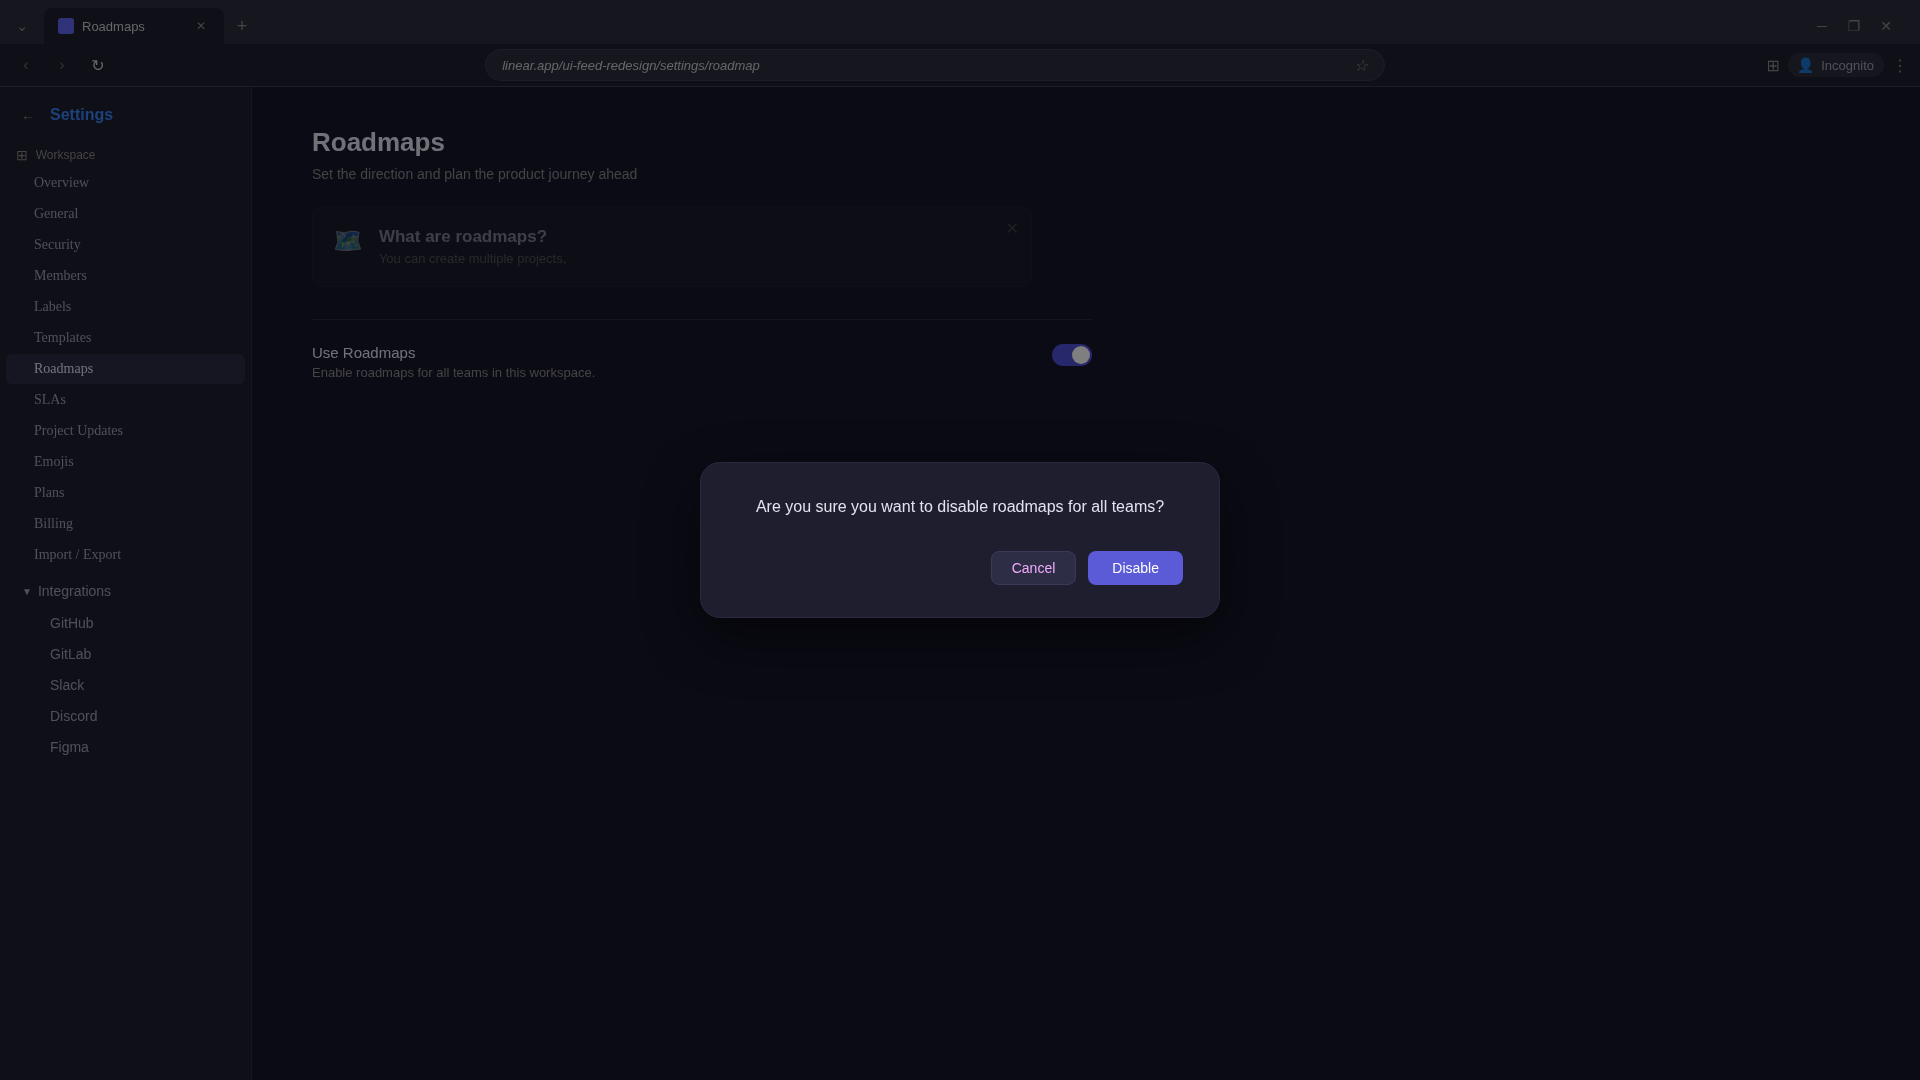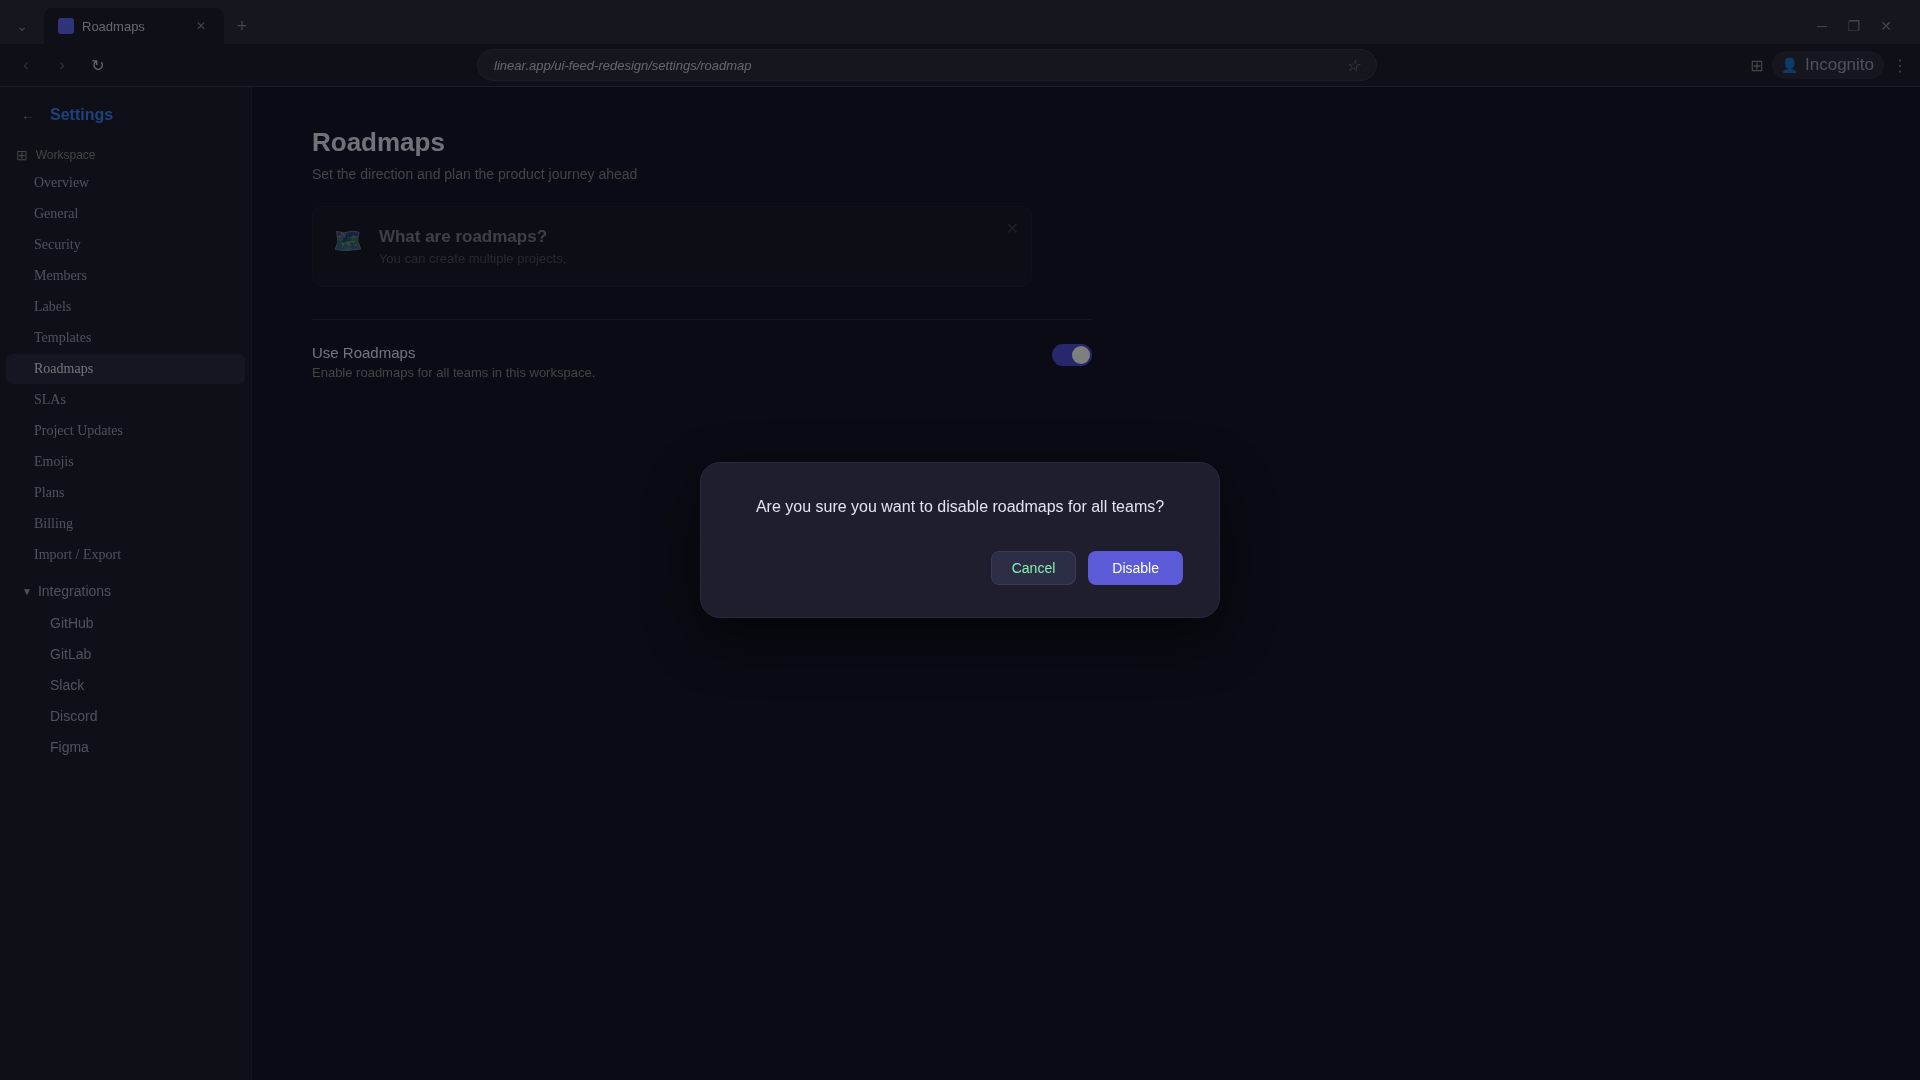--- a/index.html
+++ b/index.html
@@ -335,21 +335,21 @@
       line-height: 1.5;
     }
     .dialog-actions {
       display: flex;
       justify-content: flex-end;
       gap: 12px;
     }
     .btn-cancel {
       background: #2d2d45;
       border: 1px solid #3a3a55;
-      color: #86efac;
+      color: #f0abfc;
       padding: 8px 20px;
       border-radius: 8px;
       font-size: 14px;
       cursor: pointer;
       font-weight: 500;
     }
     .btn-disable {
       background: #5b5bd8;
       border: none;
       color: #fff;
@@ -392,21 +392,21 @@
     <div class="address-bar">
       <span class="address-text">linear.app/ui-feed-redesign/settings/roadmap</span>
       <div class="address-icons">
         <span class="address-icon">☆</span>
       </div>
     </div>
     <div style="display:flex; align-items:center; gap:8px; margin-left:8px;">
       <div class="address-icon">⊞</div>
       <div style="display:flex; align-items:center; gap:6px; background:#2d2d3f; border-radius:16px; padding:4px 10px; cursor:pointer;">
         <span style="font-size:14px; color:#888;">👤</span>
-        <span style="font-size:17px; color:#a0a0b8;">Incognito</span>
+        <span style="font-size:13px; color:#a0a0b8;">Incognito</span>
       </div>
       <div class="address-icon">⋮</div>
     </div>
   </div>
 </div>
 
 <div class="app-layout">
 
   <div class="sidebar">
     <div class="sidebar-header">

